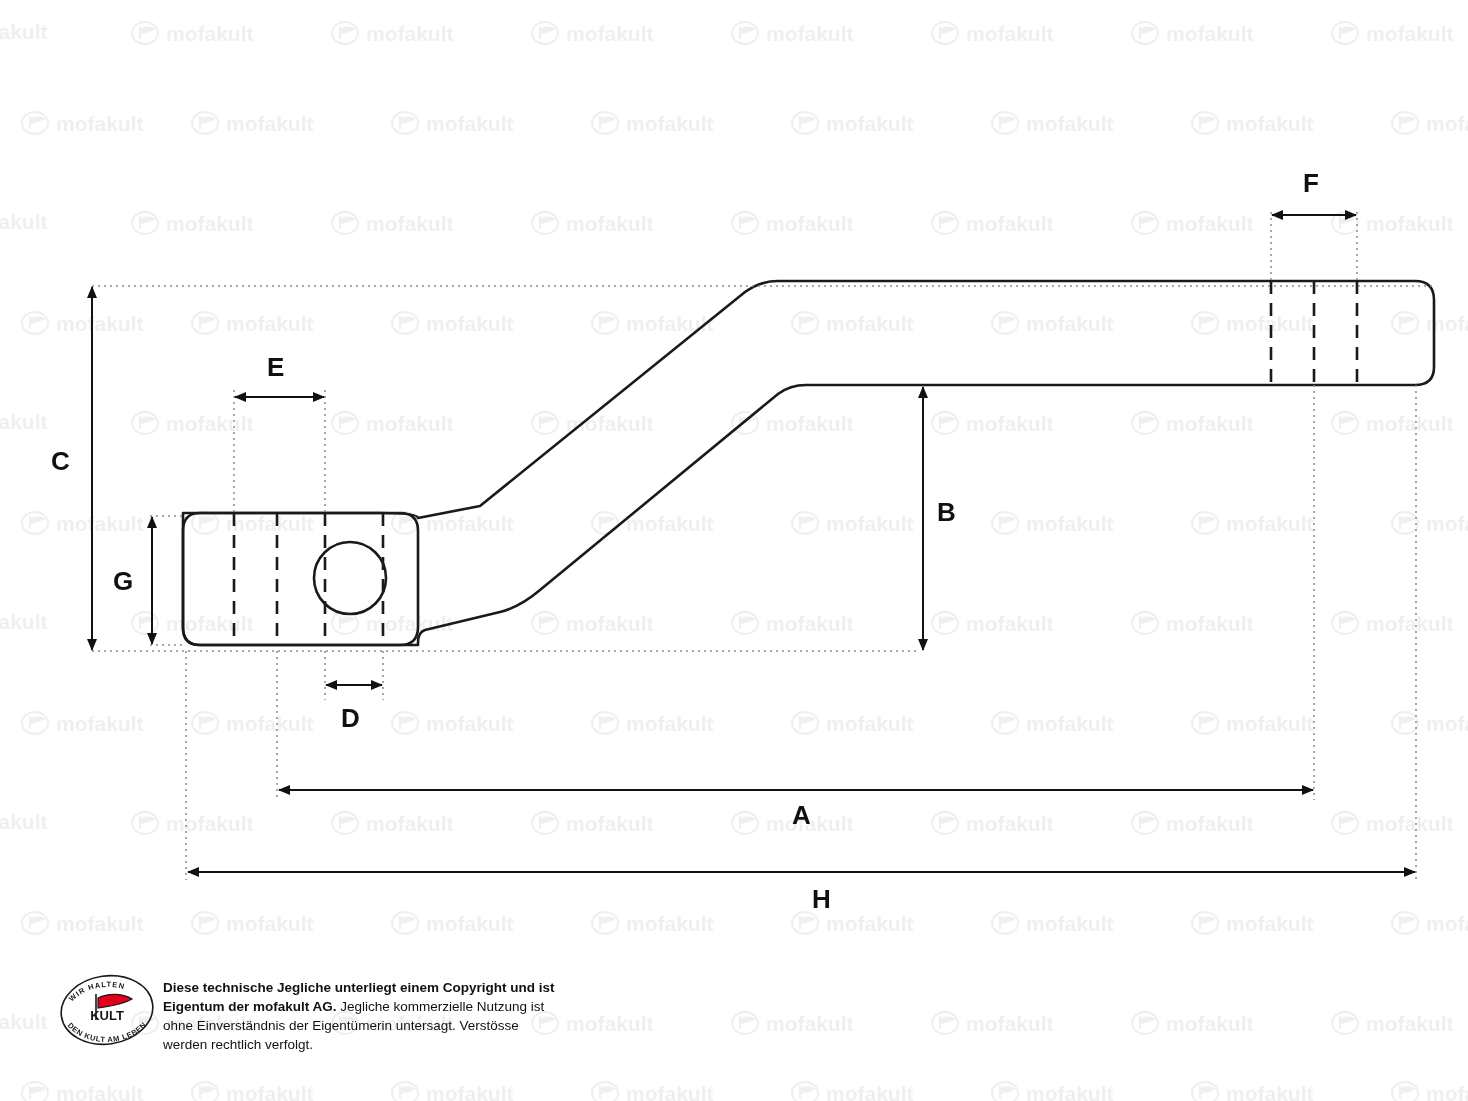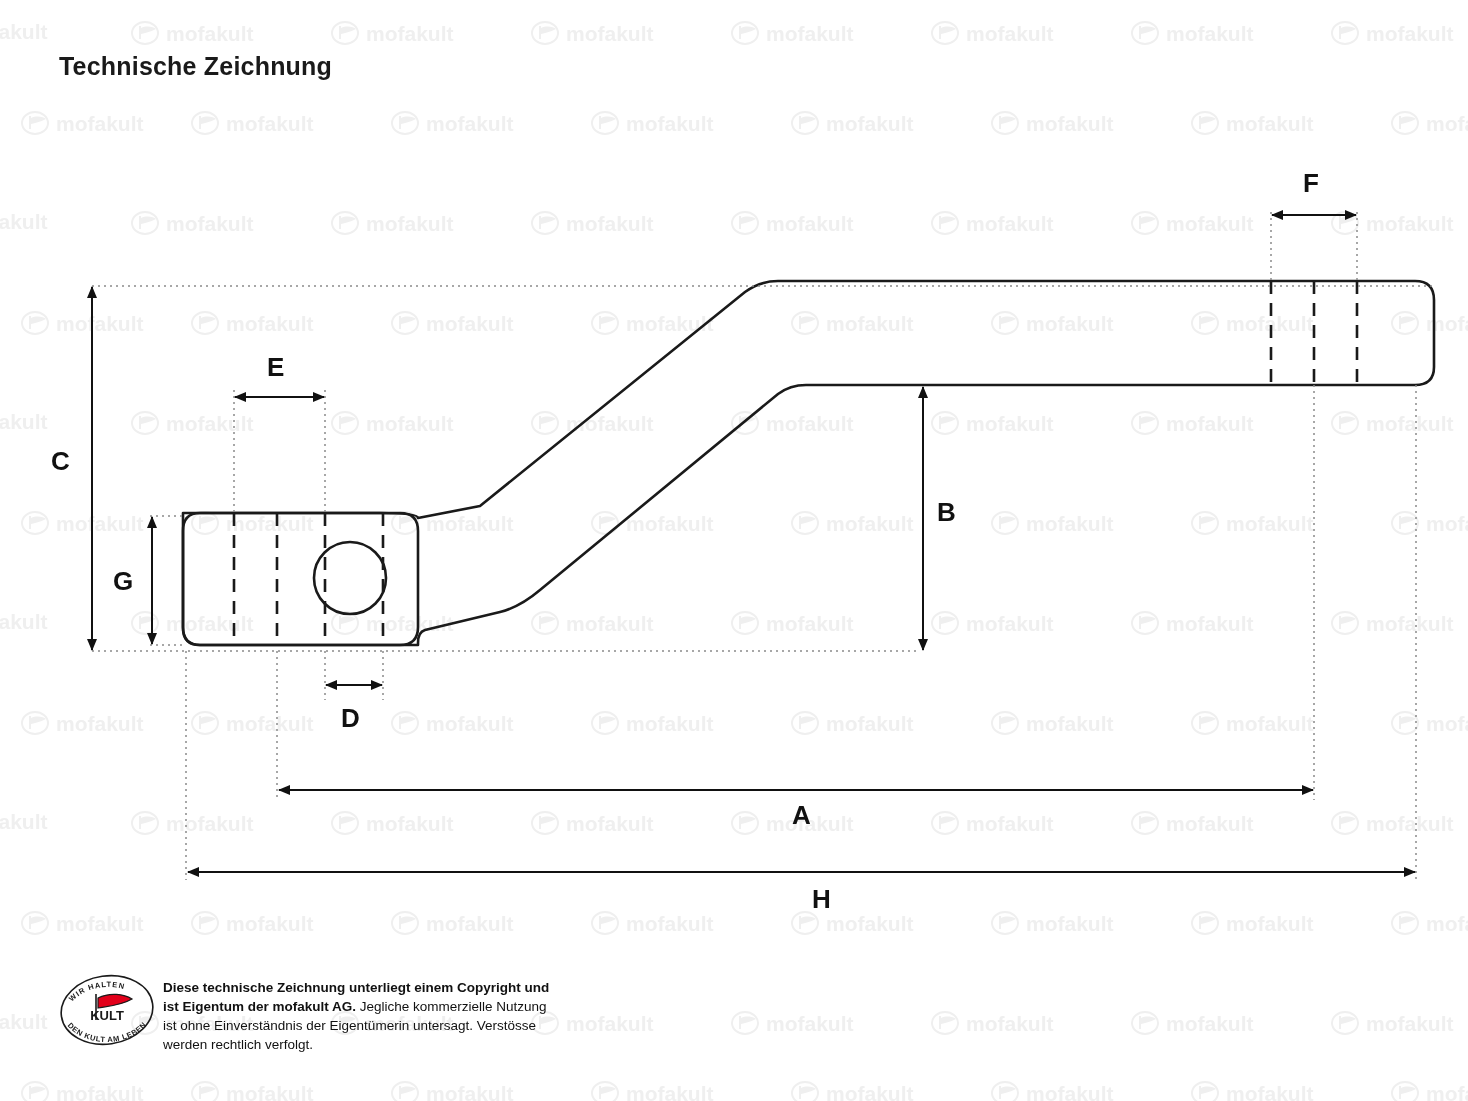--- a/index.html
+++ b/index.html
@@ -624,21 +624,20 @@
       <line x1="152" y1="517" x2="152" y2="644"></line>
       <line x1="923" y1="387" x2="923" y2="650"></line>
       <line x1="235" y1="397" x2="324" y2="397"></line>
       <line x1="1272" y1="215" x2="1356" y2="215"></line>
       <line x1="326" y1="685" x2="382" y2="685"></line>
       <line x1="279" y1="790" x2="1313" y2="790"></line>
       <line x1="188" y1="872" x2="1415" y2="872"></line>
     </g>
   </svg>
 
-  <div class="title">Technische Zeichnung</div>
 
   <div class="dim-label" style="left:51px; top:446px;">C</div>
   <div class="dim-label" style="left:113px; top:566px;">G</div>
   <div class="dim-label" style="left:267px; top:352px;">E</div>
   <div class="dim-label" style="left:341px; top:703px;">D</div>
   <div class="dim-label" style="left:937px; top:497px;">B</div>
   <div class="dim-label" style="left:1303px; top:168px;">F</div>
   <div class="dim-label" style="left:792px; top:800px;">A</div>
   <div class="dim-label" style="left:812px; top:884px;">H</div>
 
@@ -655,16 +654,16 @@
         <textPath href="#arcTop" startOffset="12%">WIR HALTEN</textPath>
       </text>
       <path id="arcBot" d="M10 48 A46 34 0 0 0 100 46" fill="none"></path>
       <text font-family="'Liberation Sans', sans-serif" font-size="7.5" font-weight="bold" fill="#1a1a1a" letter-spacing="0.6">
         <textPath href="#arcBot" startOffset="10%">DEN KULT AM LEBEN</textPath>
       </text>
     </svg>
   </div>
 
   <div class="copyright-block">
-    <b>Diese technische Zeichnung unterliegt einem Copyright und ist Eigentum der mofakult AG.</b><span> Jegliche kommerzielle Nutzung ist ohne Einverständnis der Eigentümerin untersagt. Verstösse werden rechtlich verfolgt.</span>
+    <b>Diese technische Jegliche unterliegt einem Copyright und ist Eigentum der mofakult AG.</b><span> Jegliche kommerzielle Nutzung ist ohne Einverständnis der Eigentümerin untersagt. Verstösse werden rechtlich verfolgt.</span>
   </div>
 
 </div>
 
 </body></html>

